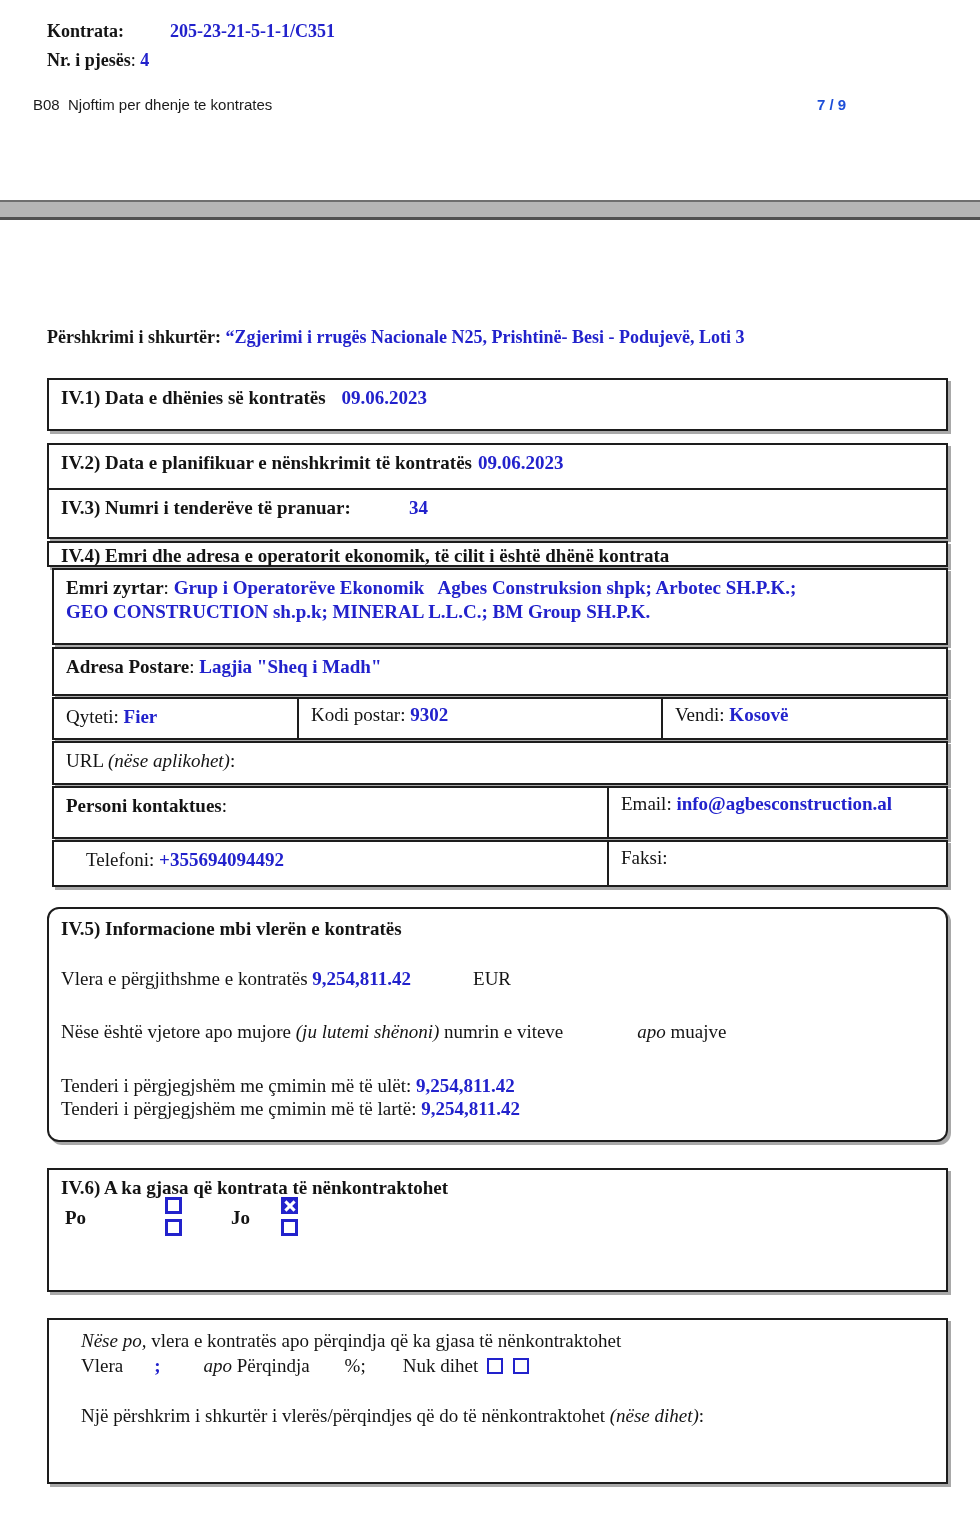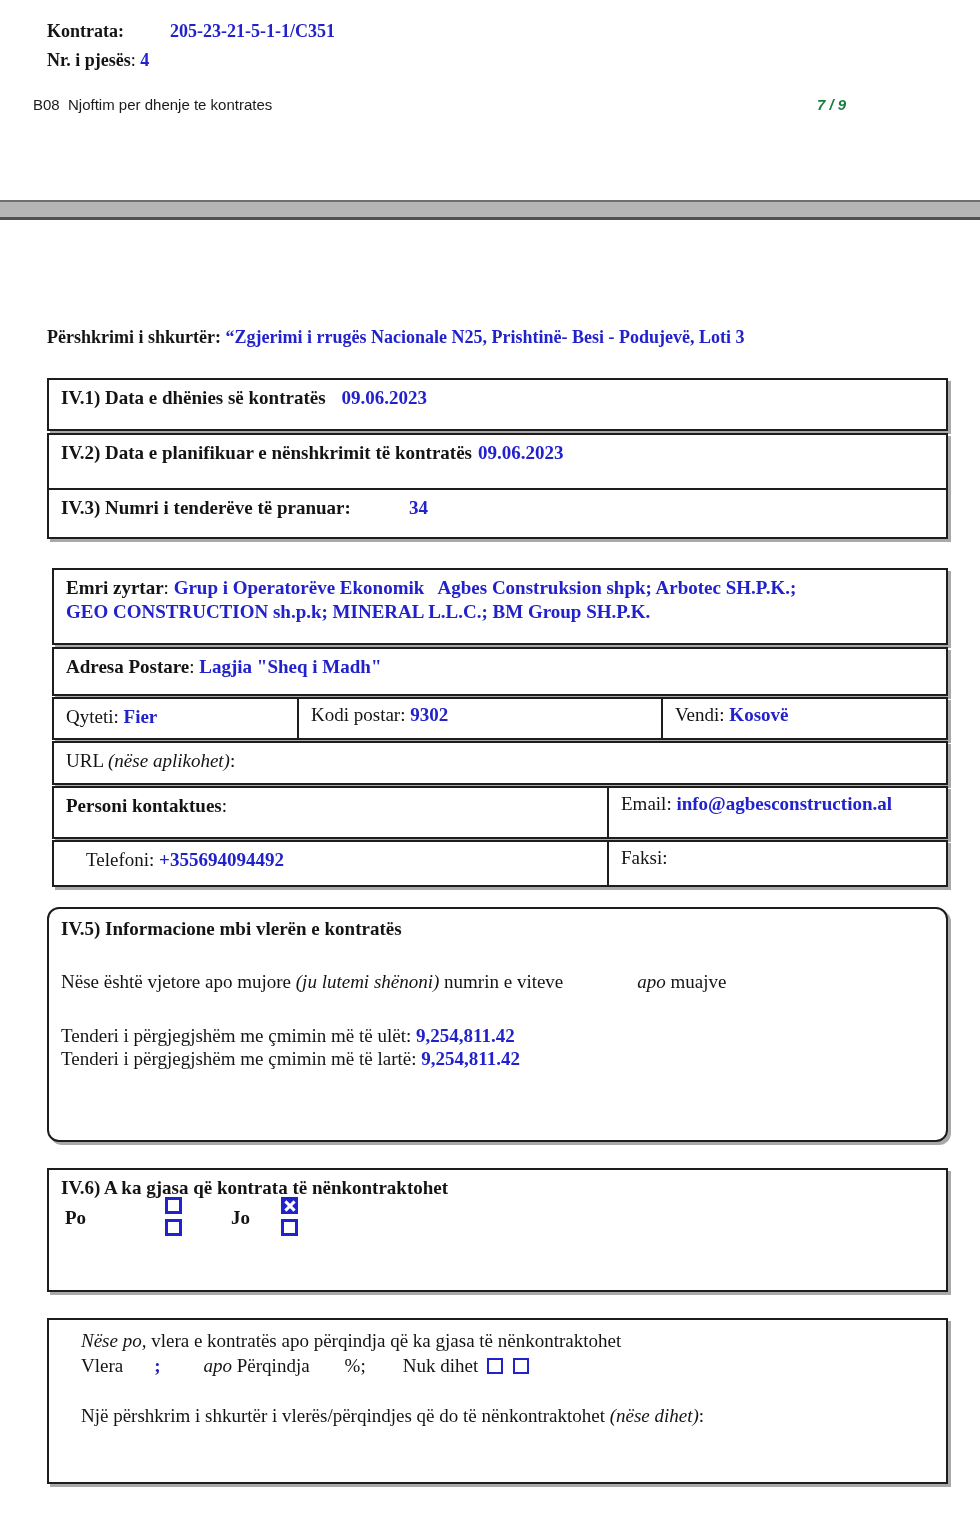--- a/index.html
+++ b/index.html
@@ -12,21 +12,21 @@
   .t { white-space:pre-wrap; }
   .b { font-weight:bold; }
   .i { font-style:italic; }
   .blue { color:var(--accent,#2222cc); font-weight:bold; }
   .sans { font-family:"Liberation Sans","DejaVu Sans",sans-serif; }
   .abs { position:absolute; }
 
   .hdr { left:47px; top:17px; font-size:18px; line-height:29px; }
   .hdr-label { display:inline-block; width:123px; }
   .doc-line { left:33px; top:96px; font-size:15px; color:#1a1a1a; }
-  .page-ind { left:817px; top:96px; font-size:15px; font-weight:bold; color:#15803d;font-style:italic; }
+  .page-ind { left:817px; top:96px; font-size:15px; font-weight:bold; color:#1d4ed8; }
 
   .divider {
     left:0; top:200px; width:980px; height:20px; box-sizing:border-box;
     background:#b5b5b5; border-top:2px solid #6e6e6e; border-bottom:3px solid #515151;
   }
 
   .desc { left:47px; top:327px; font-size:18px; }
 
   .box, .row {
     position:absolute; box-sizing:border-box; background:#fff;
@@ -77,28 +77,31 @@
 
   <div class="abs desc">
     <span class="b t">Përshkrimi i shkurtër:</span>
     <span class="blue t">“Zgjerimi i rrugës Nacionale N25, Prishtinë- Besi - Podujevë, Loti 3</span>
   </div>
 
   <div class="box pad" style="top:378px; height:53px;">
     <span class="b t">IV.1) Data e dhënies së kontratës</span><span class="sp" style="width:16px;"></span><span class="blue t">09.06.2023</span>
   </div>
 
-  <div class="box pad" style="top:433px; height:66px;">
+  <div class="box pad" style="top:443px; height:66px;">
     <span class="b t">IV.2) Data e planifikuar e nënshkrimit të kontratës</span><span class="sp" style="width:6px;"></span><span class="blue t">09.06.2023</span>
   </div>
 
   <div class="box pad" style="top:488px; height:51px;">
     <span class="b t">IV.3) Numri i tenderëve të pranuar:</span><span class="sp" style="width:58px;"></span><span class="blue t">34</span>
   </div>
 
+  <div class="box pad-sm" style="top:541px; height:26px; line-height:21px;">
+    <span class="b t">IV.4) Emri dhe adresa e operatorit ekonomik, të cilit i është dhënë kontrata</span>
+  </div>
 
   <div class="row pad" style="top:568px; height:77px;">
     <span class="line">
       <span class="b t">Emri zyrtar</span><span class="t">:</span>
       <span class="blue t">Grup i Operatorëve Ekonomik   Agbes Construksion shpk; Arbotec SH.P.K.;</span>
     </span>
     <span class="line blue t">GEO CONSTRUCTION sh.p.k; MINERAL L.L.C.; BM Group SH.P.K.</span>
   </div>
 
   <div class="row pad" style="top:647px; height:49px;">
@@ -139,20 +142,23 @@
       <span class="t">Telefoni: </span><span class="blue t">+355694094492</span>
     </div>
     <div class="cellv" style="left:553px; width:343px;">
       <span class="t">Faksi:</span>
     </div>
   </div>
 
   <div class="box" style="top:907px; height:235px;border-radius:12px;">
     <div class="pad" style="padding-top:8px;">
       <div class="b t">IV.5) Informacione mbi vlerën e kontratës</div>
+      <div style="margin-top:26px;">
+        <span class="t">Vlera e përgjithshme e kontratës </span><span class="blue t">9,254,811.42</span><span class="sp" style="width:62px;"></span><span class="t">EUR</span>
+      </div>
       <div style="margin-top:29px;">
         <span class="t">Nëse është vjetore apo mujore </span><span class="i t">(ju lutemi shënoni)</span><span class="t"> numrin e viteve</span><span class="sp" style="width:74px;"></span><span class="i t">apo</span><span class="t"> muajve</span>
       </div>
       <div style="margin-top:30px; line-height:23px;">
         <span class="t">Tenderi i përgjegjshëm me çmimin më të ulët: </span><span class="blue t">9,254,811.42</span>
       </div>
       <div style="line-height:23px;">
         <span class="t">Tenderi i përgjegjshëm me çmimin më të lartë: </span><span class="blue t">9,254,811.42</span>
       </div>
     </div>

